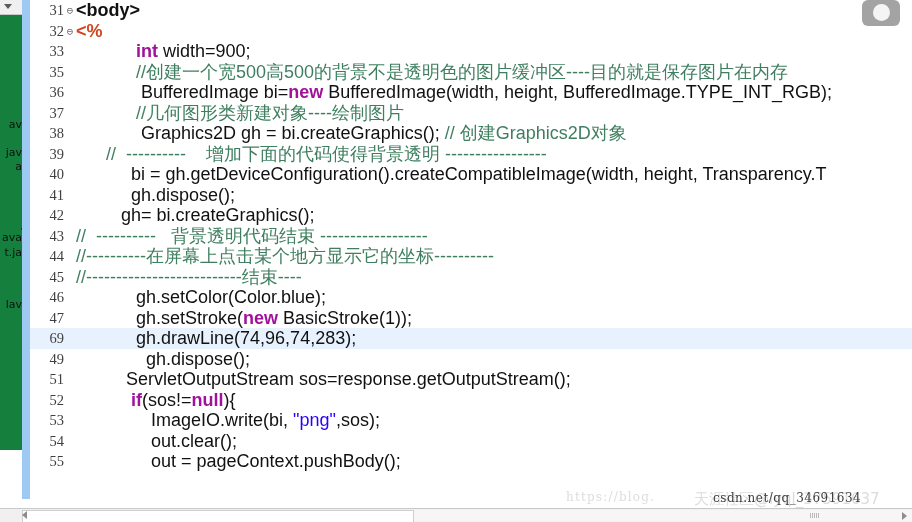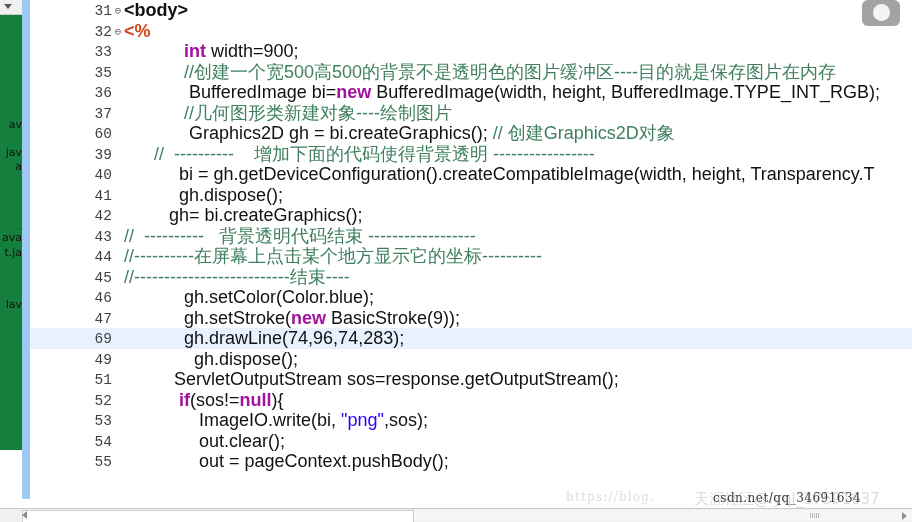--- a/index.html
+++ b/index.html
@@ -50,22 +50,21 @@
     background:#ffffff;overflow:hidden;
   }
   .line{
     position:relative;height:20.5px;line-height:20.5px;
     white-space:pre;font-size:14.5px;
   }
   .line.hl{background:#e8f2fe;}
   .lineno{
     display:inline-block;width:34px;text-align:right;
     color:#3f3f3f;font-size:14.5px;
-    font-family:Liberation Mono, monospace;
-    padding-left:48px;
+    font-family:Liberation Serif, serif;
   }
   .fold{
     display:inline-block;width:12px;text-align:center;
     color:#6f6f6f;font-size:11px;vertical-align:1px;
   }
   .nofold{display:inline-block;width:12px;}
   .code{
     display:inline-block;white-space:pre;
     font-family:Liberation Sans, sans-serif;
     font-size:18px;color:#111111;vertical-align:top;
@@ -160,30 +159,30 @@
   <div class="gutter"></div>
   <div class="gutter-end"></div>
 
   <div class="editor" id="editor">
       <div class="line"><span class="lineno">31</span><span class="fold">⊖</span><span class="code"><span class="tag">&lt;body&gt;</span></span></div>
       <div class="line"><span class="lineno">32</span><span class="fold">⊖</span><span class="code"><span class="jsp">&lt;%</span></span></div>
       <div class="line"><span class="lineno">33</span><span class="nofold"></span><span class="code"><span class="pl">            </span><span class="kw">int</span><span class="pl"> width=900;</span></span></div>
       <div class="line"><span class="lineno">35</span><span class="nofold"></span><span class="code"><span class="cmt">            //创建一个宽500高500的背景不是透明色的图片缓冲区----目的就是保存图片在内存</span></span></div>
       <div class="line"><span class="lineno">36</span><span class="nofold"></span><span class="code"><span class="pl">             BufferedImage bi=</span><span class="kw">new</span><span class="pl"> BufferedImage(width, height, BufferedImage.TYPE_INT_RGB);</span></span></div>
       <div class="line"><span class="lineno">37</span><span class="nofold"></span><span class="code"><span class="cmt">            //几何图形类新建对象----绘制图片</span></span></div>
-      <div class="line"><span class="lineno">60</span><span class="nofold"></span><span class="code"><span class="pl">             Graphics2D gh = bi.createGraphics(); </span><span class="cmt">// 创建Graphics2D对象</span></span></div>
+      <div class="line"><span class="lineno">38</span><span class="nofold"></span><span class="code"><span class="pl">             Graphics2D gh = bi.createGraphics(); </span><span class="cmt">// 创建Graphics2D对象</span></span></div>
       <div class="line"><span class="lineno">39</span><span class="nofold"></span><span class="code"><span class="cmt">      //  ----------    增加下面的代码使得背景透明 -----------------</span></span></div>
       <div class="line"><span class="lineno">40</span><span class="nofold"></span><span class="code"><span class="pl">           bi = gh.getDeviceConfiguration().createCompatibleImage(width, height, Transparency.T</span></span></div>
       <div class="line"><span class="lineno">41</span><span class="nofold"></span><span class="code"><span class="pl">           gh.dispose();</span></span></div>
       <div class="line"><span class="lineno">42</span><span class="nofold"></span><span class="code"><span class="pl">         gh= bi.createGraphics();</span></span></div>
       <div class="line"><span class="lineno">43</span><span class="nofold"></span><span class="code"><span class="cmt">//  ----------   背景透明代码结束 ------------------</span></span></div>
       <div class="line"><span class="lineno">44</span><span class="nofold"></span><span class="code"><span class="cmt">//----------在屏幕上点击某个地方显示它的坐标----------</span></span></div>
       <div class="line"><span class="lineno">45</span><span class="nofold"></span><span class="code"><span class="cmt">//--------------------------结束----</span></span></div>
       <div class="line"><span class="lineno">46</span><span class="nofold"></span><span class="code"><span class="pl">            gh.setColor(Color.blue);</span></span></div>
-      <div class="line"><span class="lineno">47</span><span class="nofold"></span><span class="code"><span class="pl">            gh.setStroke(</span><span class="kw">new</span><span class="pl"> BasicStroke(9));</span></span></div>
+      <div class="line"><span class="lineno">47</span><span class="nofold"></span><span class="code"><span class="pl">            gh.setStroke(</span><span class="kw">new</span><span class="pl"> BasicStroke(1));</span></span></div>
       <div class="line hl"><span class="lineno">69</span><span class="nofold"></span><span class="code"><span class="pl">            gh.drawLine(74,96,74,283);</span></span></div>
       <div class="line"><span class="lineno">49</span><span class="nofold"></span><span class="code"><span class="pl">              gh.dispose();</span></span></div>
       <div class="line"><span class="lineno">51</span><span class="nofold"></span><span class="code"><span class="pl">          ServletOutputStream sos=response.getOutputStream();</span></span></div>
       <div class="line"><span class="lineno">52</span><span class="nofold"></span><span class="code"><span class="pl">           </span><span class="kw">if</span><span class="pl">(sos!=</span><span class="kw">null</span><span class="pl">){</span></span></div>
       <div class="line"><span class="lineno">53</span><span class="nofold"></span><span class="code"><span class="pl">               ImageIO.write(bi, </span><span class="str">"png"</span><span class="pl">,sos);</span></span></div>
       <div class="line"><span class="lineno">54</span><span class="nofold"></span><span class="code"><span class="pl">               out.clear();</span></span></div>
       <div class="line"><span class="lineno">55</span><span class="nofold"></span><span class="code"><span class="pl">               out = pageContext.pushBody();</span></span></div>
     </div>
 
   <div class="marker">

